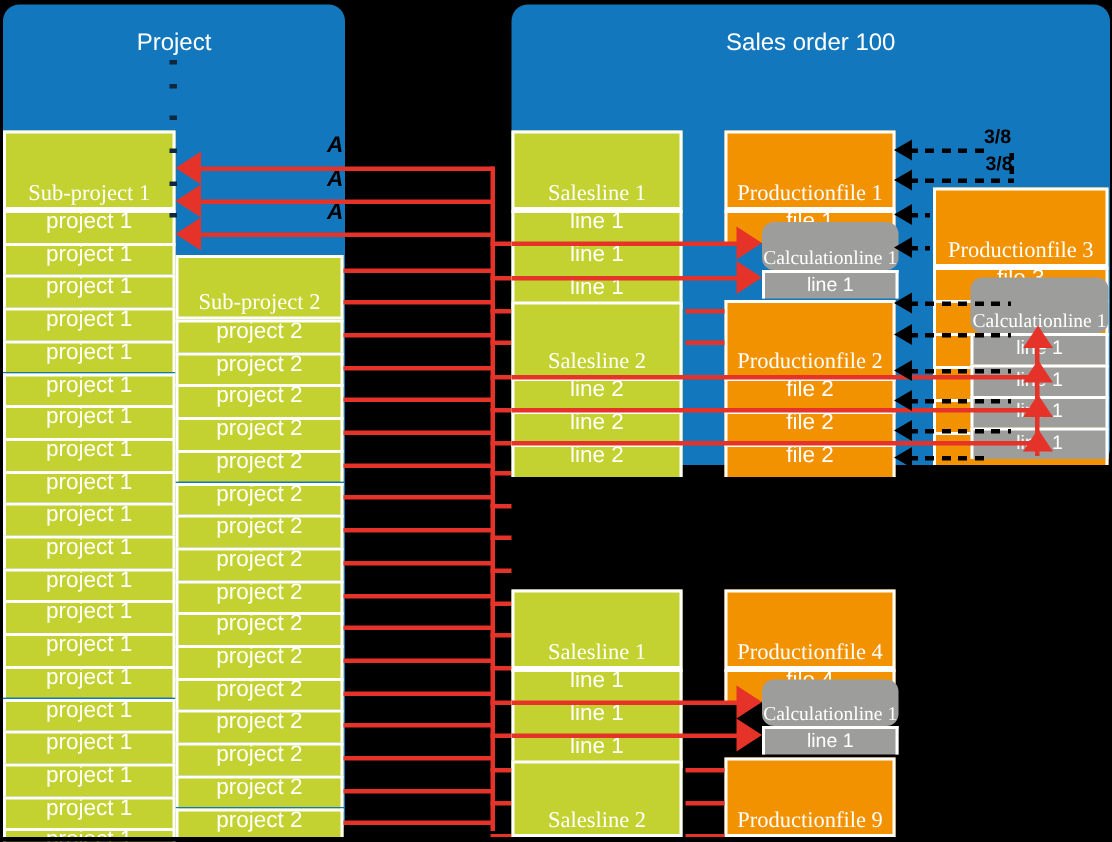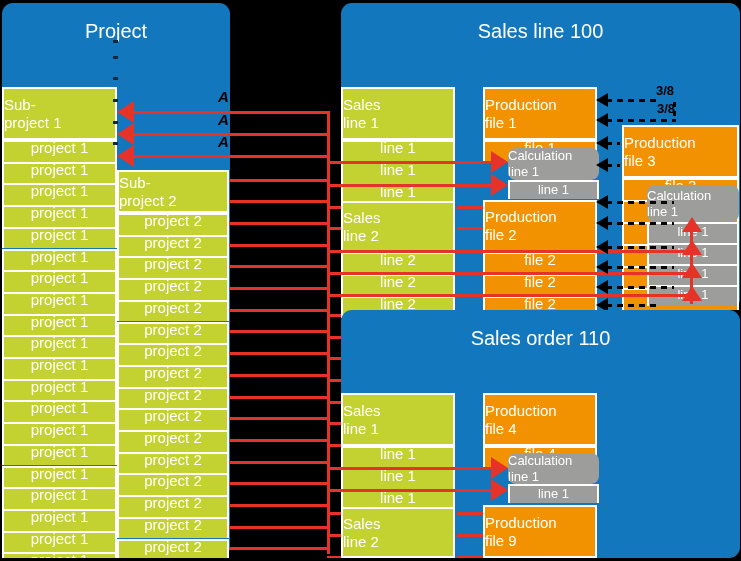--- a/index.html
+++ b/index.html
@@ -1,23 +1,23 @@
 <!DOCTYPE html>
 <html><head>
 <meta charset="utf-8">
 <style>
   html,body{margin:0;padding:0;background:#000;}
   #canvas{position:relative;width:741px;height:561px;background:#000;overflow:hidden;
           font-family:"Liberation Sans",sans-serif;}
   .bluebox{position:absolute;background:#1377bd;border-radius:11px;}
   .bluetitle{position:absolute;top:17px;left:0;width:100%;text-align:center;
-             color:#fff;font-size:20px;}
+             color:#fff;font-size:16px;}
   .stk{position:absolute;box-sizing:border-box;border:2px solid #fff;
-       display:flex;flex-direction:column;align-items:flex-start;justify-content:center;
-       color:#fff;text-align:center;}
+       display:flex;flex-direction:row;align-items:flex-end;justify-content:center;
+       color:#fff;text-align:center;font-family:Liberation Serif, serif;}
   .stk .tl{font-size:15px;line-height:18px;}
   .stk.c-gray{border:none;border-radius:8px;}
   .stk.c-gray .tl{font-size:13px;line-height:16px;}
   .row{position:absolute;box-sizing:border-box;border:2px solid #fff;border-bottom:none;
        overflow:hidden;text-align:center;}
   .row span{display:block;color:#fff;font-size:15px;line-height:17px;margin-top:-3px;}
   .row.c-gray{border-color:#fff;}
   .row.c-gray span{font-size:13px;margin-top:-1px;}
   .c-green{background:#c3d230;}
   .c-orange{background:#f39200;}
@@ -44,26 +44,23 @@
 </head>
 <body>
 
 <div id="canvas">
 
   <div class="bluebox" id="box-project" style="left:2px;top:3px;width:228px;height:555px;z-index:1;">
     <div class="bluetitle">Project</div>
   </div>
 
   <div class="bluebox" id="box-so100" style="left:341px;top:3px;width:399px;height:307px;z-index:4;">
-    <div class="bluetitle">Sales line 100</div>
+    <div class="bluetitle">Sales order 100</div>
   </div>
 
-  <div class="bluebox" id="box-so110" style="left:341px;top:310px;width:399px;height:248px;z-index:8;">
-    <div class="bluetitle">Sales order 110</div>
-  </div>
 
   <span class="ratio" style="left:656px;top:83px;z-index:7;">3/8</span>
   <span class="ratio" style="left:657px;top:101px;z-index:7;">3/8</span>
 
   <span class="alabel" style="left:218px;top:88px;z-index:3;">A</span>
   <span class="alabel" style="left:218px;top:111px;z-index:3;">A</span>
   <span class="alabel" style="left:218px;top:133px;z-index:3;">A</span>
 
   <div class="botbar"></div>
 <div class="stk c-green" style="left: 2px; top: 87px; width: 115px; height: 53px; z-index: 2;">

